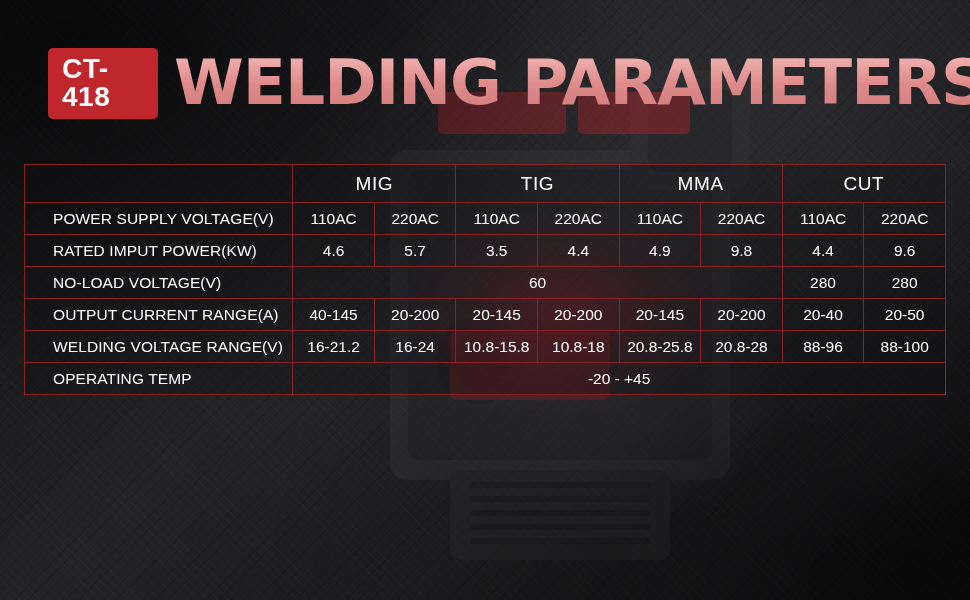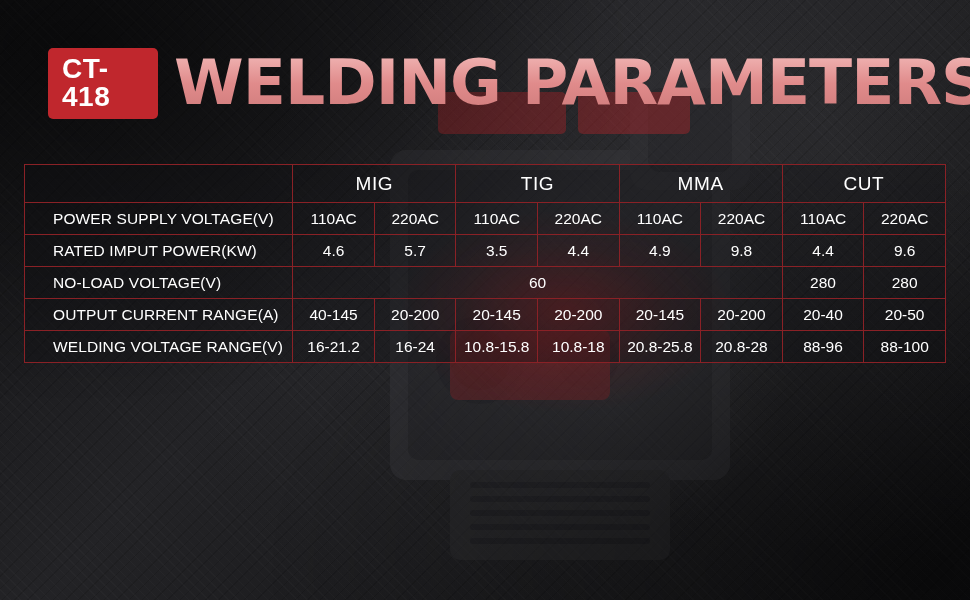--- a/index.html
+++ b/index.html
@@ -246,17 +246,21 @@
             <td class="rowlabel">WELDING VOLTAGE RANGE(V)</td>
             <td>16-21.2</td>
             <td>16-24</td>
             <td>10.8-15.8</td>
             <td>10.8-18</td>
             <td>20.8-25.8</td>
             <td>20.8-28</td>
             <td>88-96</td>
             <td>88-100</td>
           </tr>
+          <tr>
+            <td class="rowlabel">OPERATING TEMP</td>
+            <td colspan="8">-20 - +45</td>
+          </tr>
         </tbody>
     </table>
   </div>
 
 </div>
 
 </body></html>

